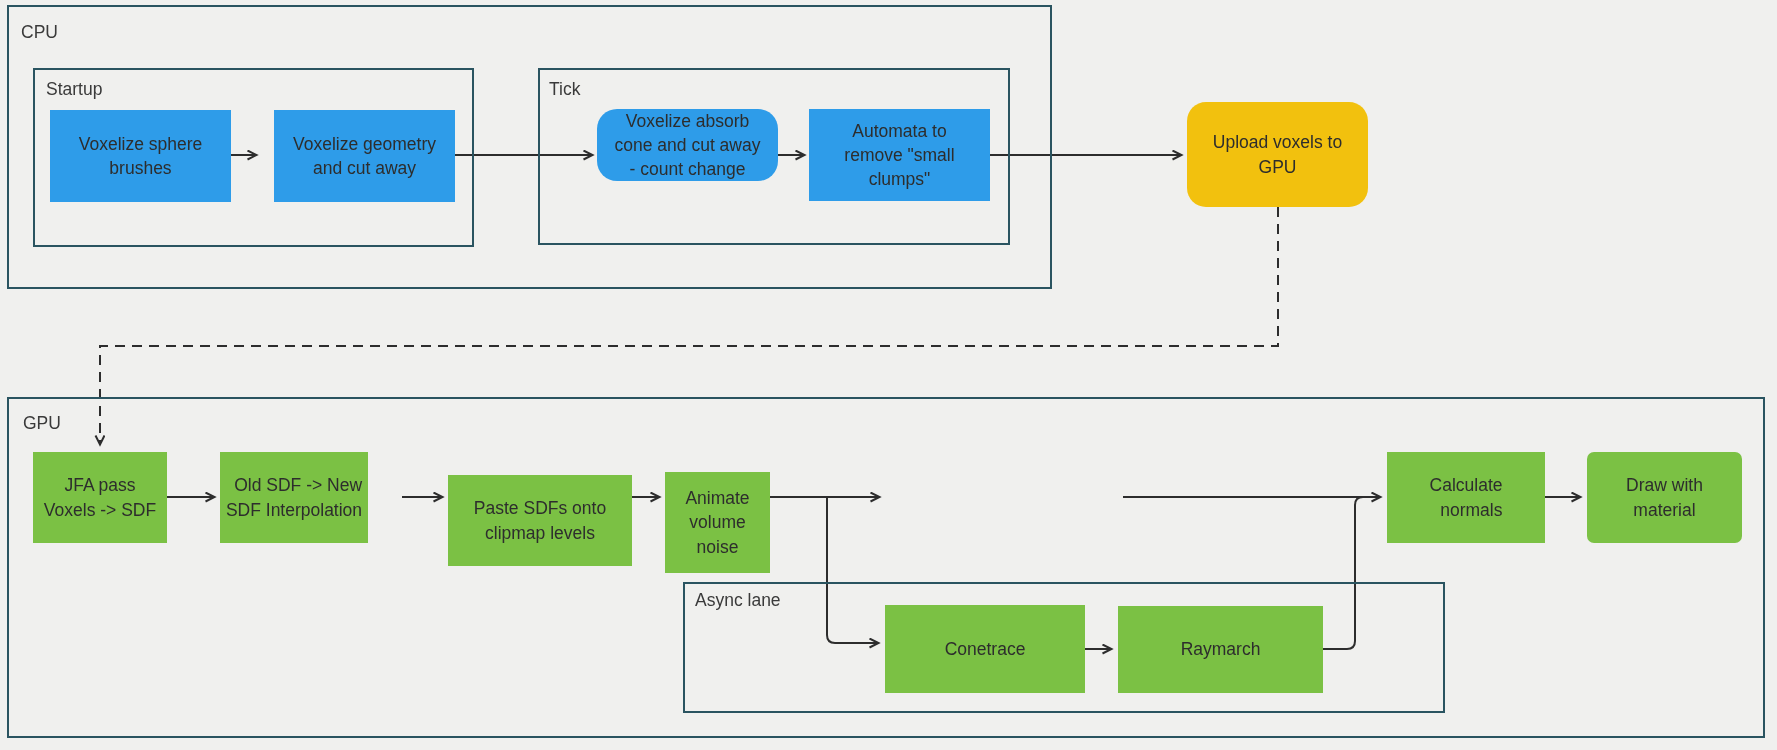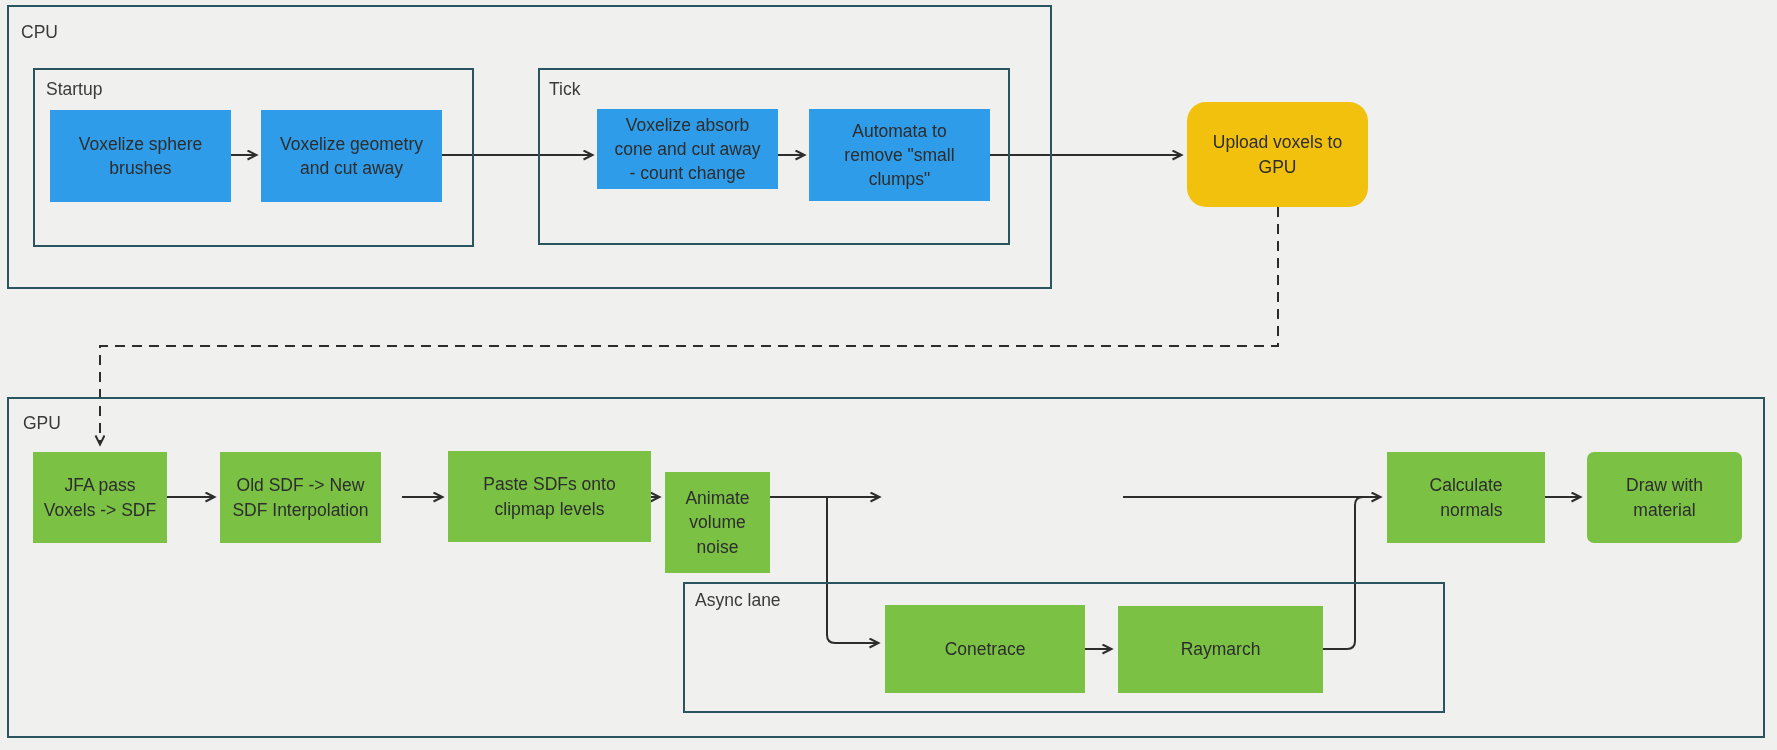--- a/index.html
+++ b/index.html
@@ -94,40 +94,40 @@
   <div class="container-label" style="left:21px; top:22px;">CPU</div>
 
   <div class="container" style="left:33px; top:68px; width:441px; height:179px;"></div>
   <div class="container-label" style="left:46px; top:79px;">Startup</div>
 
   <div class="container" style="left:538px; top:68px; width:472px; height:177px;"></div>
   <div class="container-label" style="left:549px; top:79px;">Tick</div>
 
   <div class="node blue" style="left:50px; top:110px; width:181px; height:92px;">Voxelize sphere
 brushes</div>
-  <div class="node blue" style="left:261px; top:110px; width:181px; height:92px;">Voxelize geometry
+  <div class="node blue" style="left:274px; top:110px; width:181px; height:92px;">Voxelize geometry
 and cut away</div>
-  <div class="node blue" style="left:597px; top:109px; width:181px; height:80px;">Voxelize absorb
+  <div class="node blue" style="left:597px; top:109px; width:181px; height:72px;border-radius:20px;">Voxelize absorb
 cone and cut away
 - count change</div>
   <div class="node blue" style="left:809px; top:109px; width:181px; height:92px;">Automata to
 remove "small
 clumps"</div>
 
   <div class="node yellow" style="left:1187px; top:102px; width:181px; height:105px;">Upload voxels to
 GPU</div>
 
   <div class="container" style="left:7px; top:397px; width:1758px; height:341px;"></div>
   <div class="container-label" style="left:23px; top:413px;">GPU</div>
 
   <div class="node green" style="left:33px; top:452px; width:134px; height:91px;">JFA pass
 Voxels -&gt; SDF</div>
-  <div class="node green" style="left:220px; top:452px; width:161px; height:91px;">Old SDF -&gt; New
+  <div class="node green" style="left:220px; top:452px; width:148px; height:91px;text-align:right;">Old SDF -&gt; New
 SDF Interpolation</div>
-  <div class="node green" style="left:448px; top:451px; width:203px; height:91px;">Paste SDFs onto
+  <div class="node green" style="left:448px; top:475px; width:184px; height:91px;">Paste SDFs onto
 clipmap levels</div>
   <div class="node green" style="left:665px; top:472px; width:105px; height:101px;">Animate
 volume
 noise</div>
   <div class="node green" style="left:1387px; top:452px; width:158px; height:91px;text-align:right;">Calculate
 normals</div>
   <div class="node green rounded" style="left:1587px; top:452px; width:155px; height:91px;">Draw with
 material</div>
 
   <div class="container" style="left:683px; top:582px; width:762px; height:131px;"></div>

